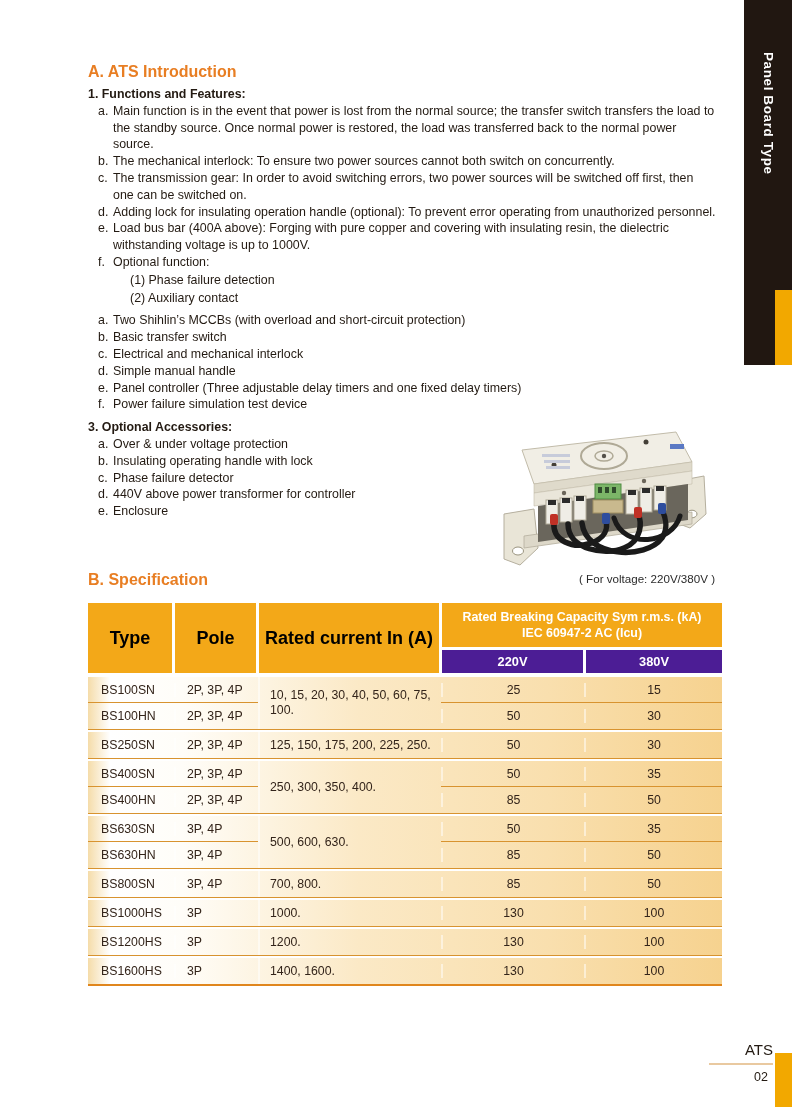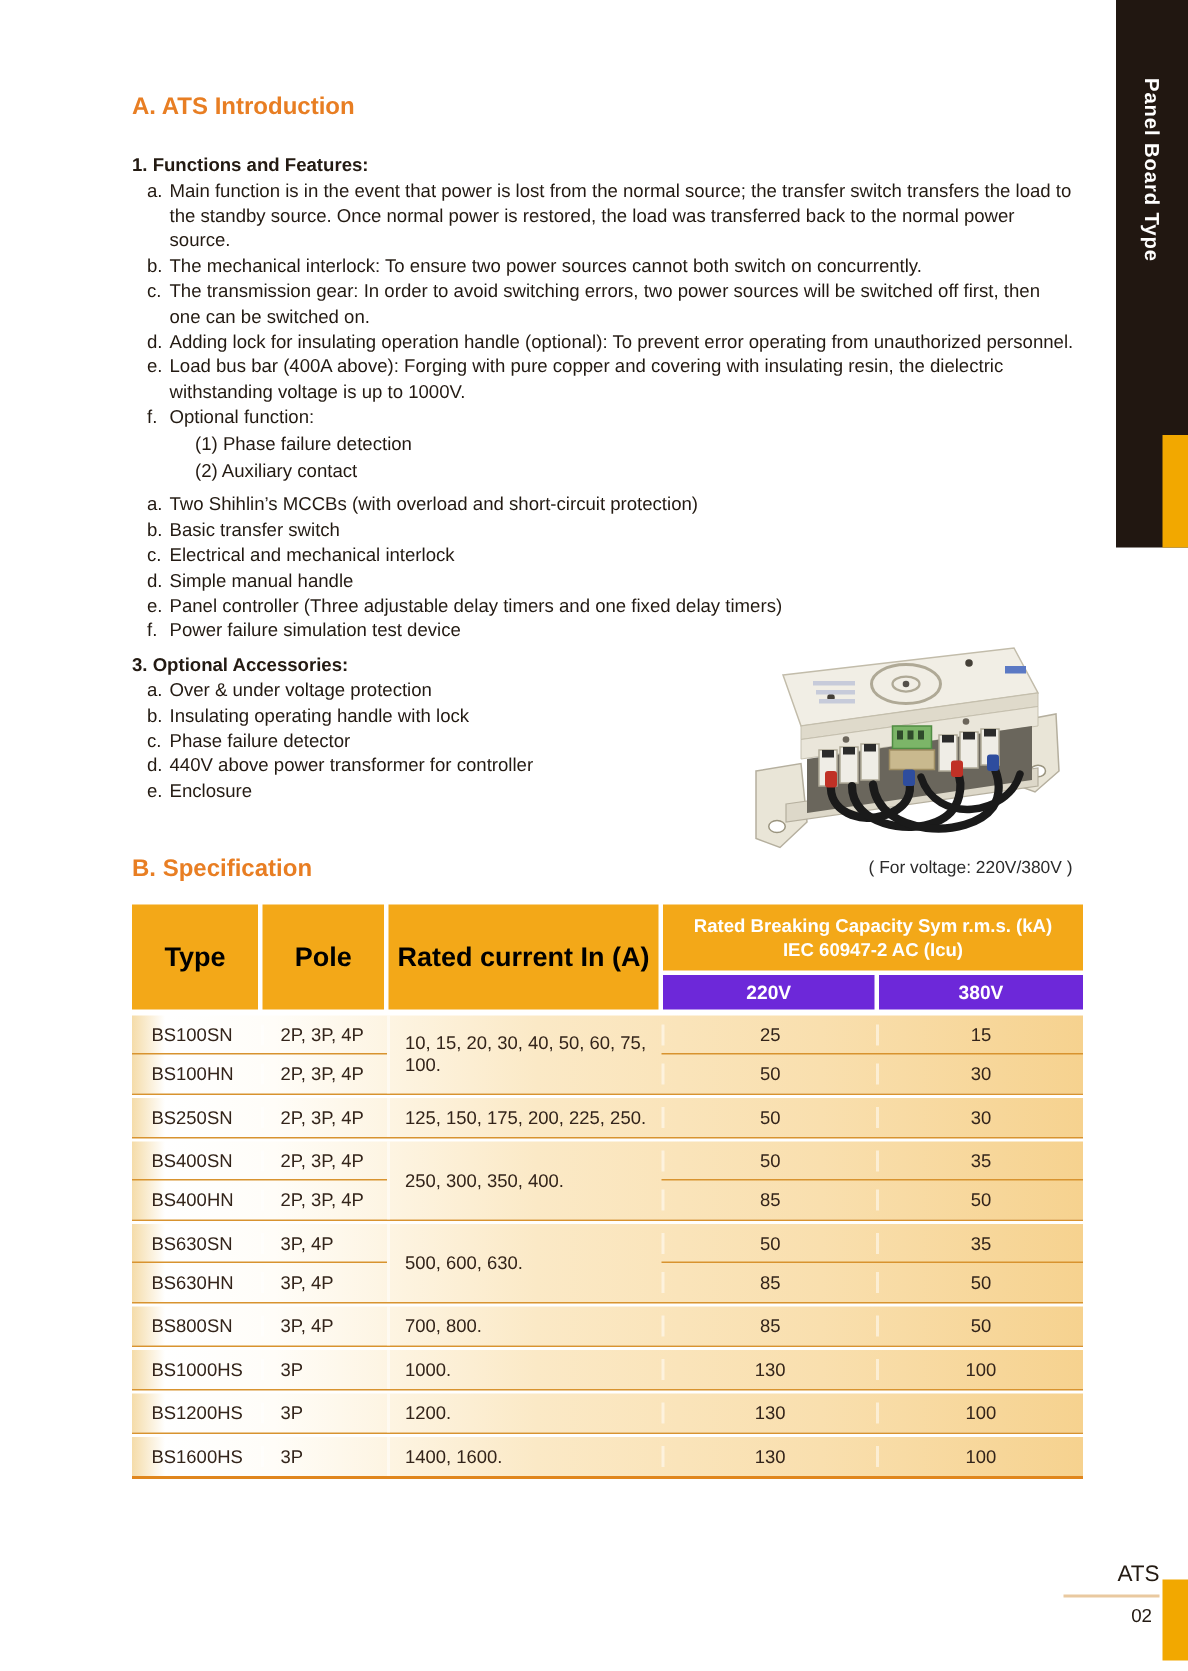--- a/index.html
+++ b/index.html
@@ -13,21 +13,21 @@
                     writing-mode:vertical-rl; color:#ffffff; font-weight:bold; font-size:13.5px;
                     letter-spacing:0.6px; white-space:nowrap; }
   #sidebar-accent { position:absolute; left:775px; top:290px; width:17px; height:75px; background:#F2A800; }
 
   
   .h-orange { position:absolute; left:88px; color:#E87E23; font-size:16px; font-weight:bold; }
   #heading-a { top:63px; }
   #heading-b { top:571px; }
 
   
-  #intro { position:absolute; left:88px; top:102px; width:628px; font-size:12.4px; line-height:16.8px; }
+  #intro { position:absolute; left:88px; top:86px; width:628px; font-size:12.4px; line-height:16.8px; }
   .section:not(:first-child) { margin-top:6px; }
   .sec-title { font-weight:bold; }
   .li { display:flex; margin-left:10px; }
   .li .lab { flex:none; width:15px; }
   .li .txt { flex:1; }
   .li.sub { margin-left:42px; margin-top:1px; display:block; }
 
   
   #device { position:absolute; left:494px; top:418px; width:224px; height:152px; }
   #device-caption { position:absolute; left:480px; top:572px; width:235px; text-align:right;
@@ -36,21 +36,21 @@
   
   #spec-table { position:absolute; left:88px; top:603px; width:634px; font-size:12.3px; color:#33241a; }
   .thead { display:flex; gap:3px; height:70px; margin-bottom:4px; }
   .hc { background:#F3A818; color:#000000; font-weight:bold; font-size:18px;
         display:flex; align-items:center; justify-content:center; }
   .hc-type { width:84px; } .hc-pole { width:81px; } .hc-cur { width:180px; }
   .hgroup { width:280px; display:flex; flex-direction:column; gap:3px; }
   .hg-top { height:44px; background:#F3A818; color:#fff; font-weight:bold; font-size:12.4px;
             text-align:center; display:flex; flex-direction:column; justify-content:center; line-height:1.32; }
   .hg-subs { display:flex; gap:3px; height:23px; }
-  .hg-sub { background:#6d28d9; color:#fff; font-weight:bold; font-size:12.8px;
+  .hg-sub { background:#4c1d95; color:#fff; font-weight:bold; font-size:12.8px;
             display:flex; align-items:center; justify-content:center; }
   .s220 { width:141px; } .s380 { width:136px; }
 
   .tgroup { position:relative; border-bottom:1px solid #D8932F; margin-bottom:2px;
             background:linear-gradient(90deg,#F5DCA9 0px,#FFFFFF 22px,#FFFDF8 95px,#FBE9C6 270px,#F9DFAE 460px,#F6D28F 634px); }
   .tgroup.last { border-bottom:2px solid #E0861D; margin-bottom:0; }
   .trow { position:relative; display:flex; align-items:center; height:26px; }
   .trow.sep::before { content:""; position:absolute; left:0; bottom:0; width:170px; height:1px; background:#D8932F; }
   .trow.sep::after  { content:""; position:absolute; left:353px; right:0; bottom:0; height:1px; background:#D8932F; }
   .ct { width:86px; padding-left:13px; }

